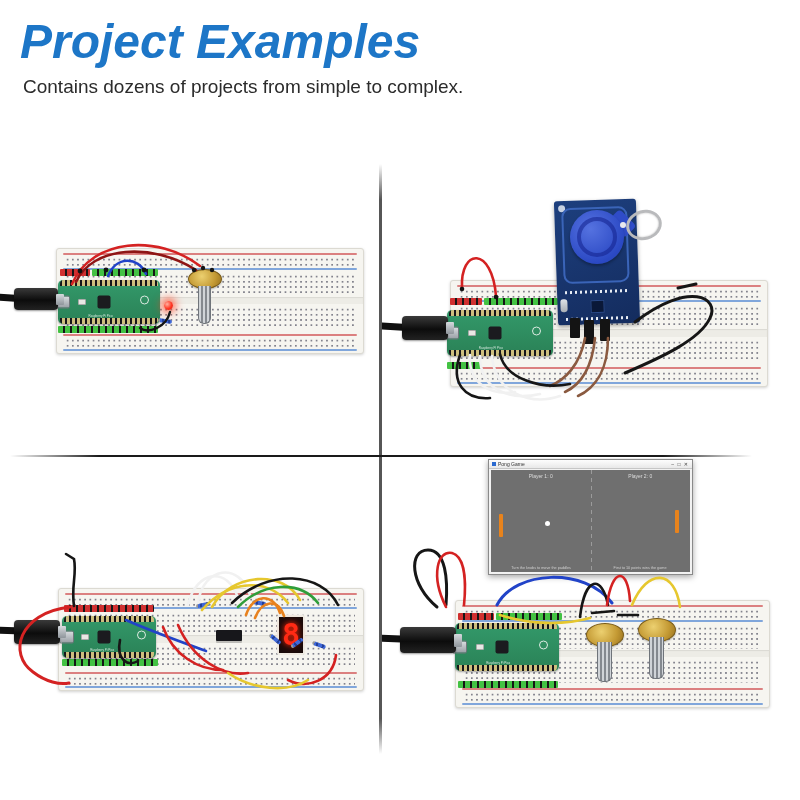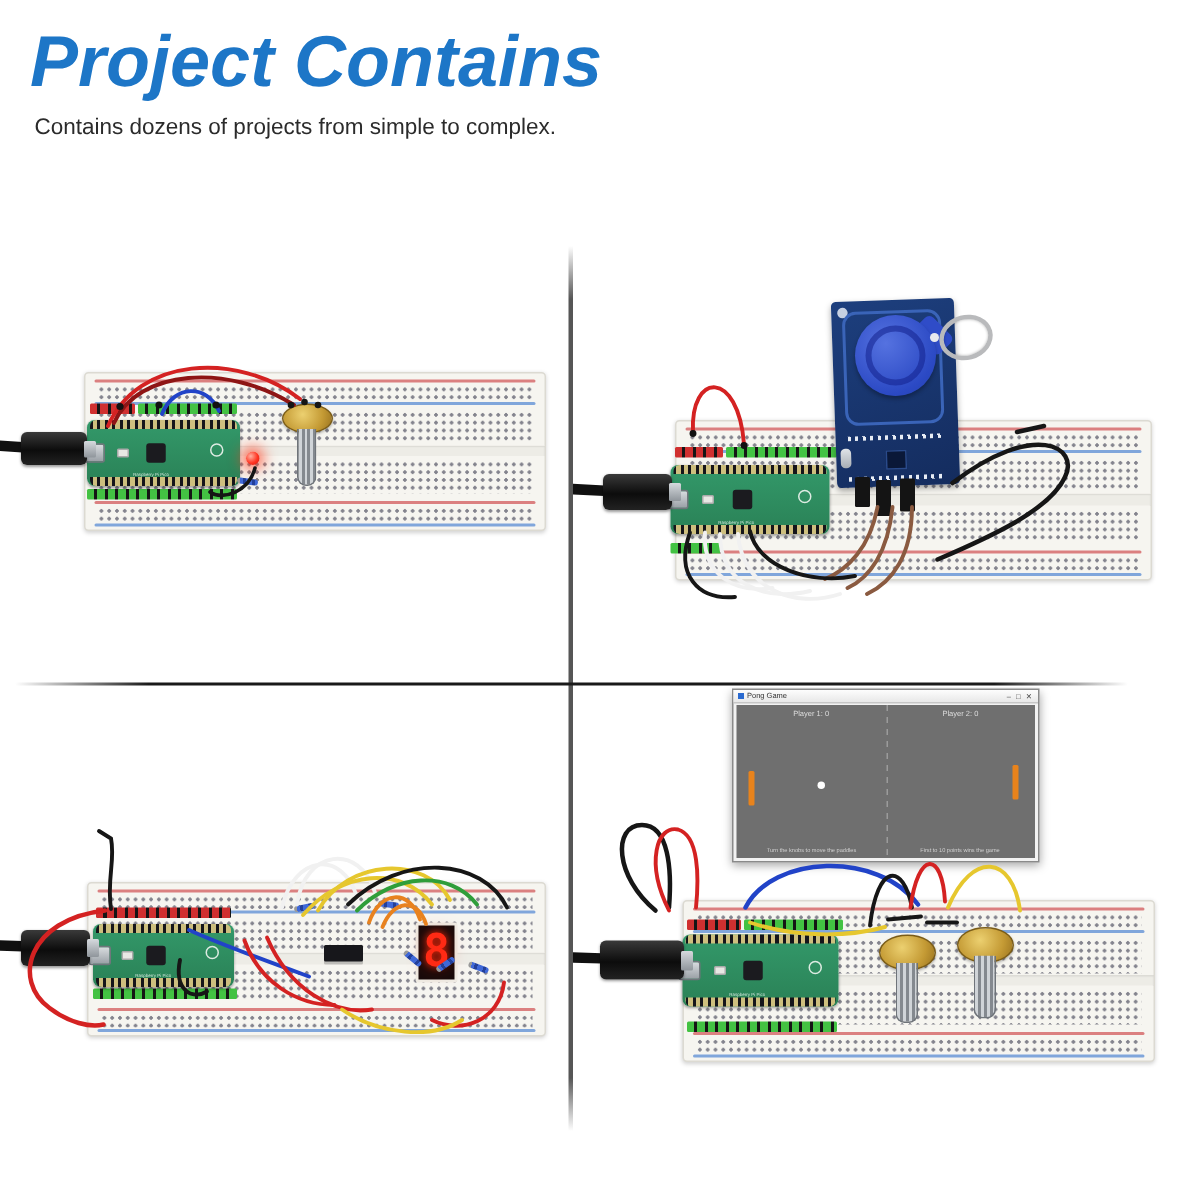--- a/index.html
+++ b/index.html
@@ -1,19 +1,19 @@
 <!DOCTYPE html>
 <html><head>
 <meta charset="utf-8">
 <style>
   *{margin:0;padding:0;box-sizing:border-box}
   html,body{width:800px;height:800px;background:#ffffff;font-family:"Liberation Sans",sans-serif;position:relative;overflow:hidden}
 
   .title{position:absolute;left:20px;top:14px;font-size:48px;font-weight:bold;font-style:italic;color:#1d76c7;white-space:nowrap}
-  .subtitle{position:absolute;left:23px;top:76px;font-size:15px;color:#2b2b2b;white-space:nowrap}
+  .subtitle{position:absolute;left:23px;top:76px;font-size:19px;color:#2b2b2b;white-space:nowrap}
 
   .divider-v{position:absolute;left:379px;top:164px;width:3px;height:590px;
     background:linear-gradient(180deg,rgba(85,85,85,0) 0%,#565656 6%,#565656 94%,rgba(85,85,85,0) 100%)}
   .divider-h{position:absolute;left:10px;top:455px;width:742px;height:2px;
     background:linear-gradient(90deg,rgba(20,20,20,0) 0%,#1a1a1a 12%,#1a1a1a 88%,rgba(20,20,20,0) 100%)}
 
   .scene{position:absolute;overflow:hidden}
 
   .breadboard{position:absolute;background:#f6f5f0;border:1px solid #dcdad2;border-radius:3px;box-shadow:0 1px 3px rgba(0,0,0,.18)}
   .bb-line{position:absolute;left:2%;right:2%;height:2px;border-radius:1px}
@@ -78,21 +78,21 @@
   .pong-ball{position:absolute;width:5px;height:5px;border-radius:50%;background:#ffffff}
   .pong-hint{position:absolute;bottom:2px;font-size:5px;color:#cfcfcf;transform:translateX(-50%) scale(.75);white-space:nowrap}
   .pong-hint.left{left:25%}
   .pong-hint.right{left:75%}
 
   .wires{position:absolute;left:0;top:0;pointer-events:none}
 </style>
 </head>
 <body>
 
-<h1 class="title">Project Contains</h1>
+<h1 class="title">Project Examples</h1>
 <p class="subtitle">Contains dozens of projects from simple to complex.</p>
 
 <div class="divider-v"></div>
 <div class="divider-h"></div>
 
 <section class="scene" style="left:0;top:170px;width:380px;height:285px">
   <div class="breadboard" style="left:56px;top:78px;width:308px;height:106px">
     <div class="bb-line red" style="top:4%"></div>
     <div class="bb-dots" style="top:8%;height:9%"></div>
     <div class="bb-line blue" style="top:18%"></div>

